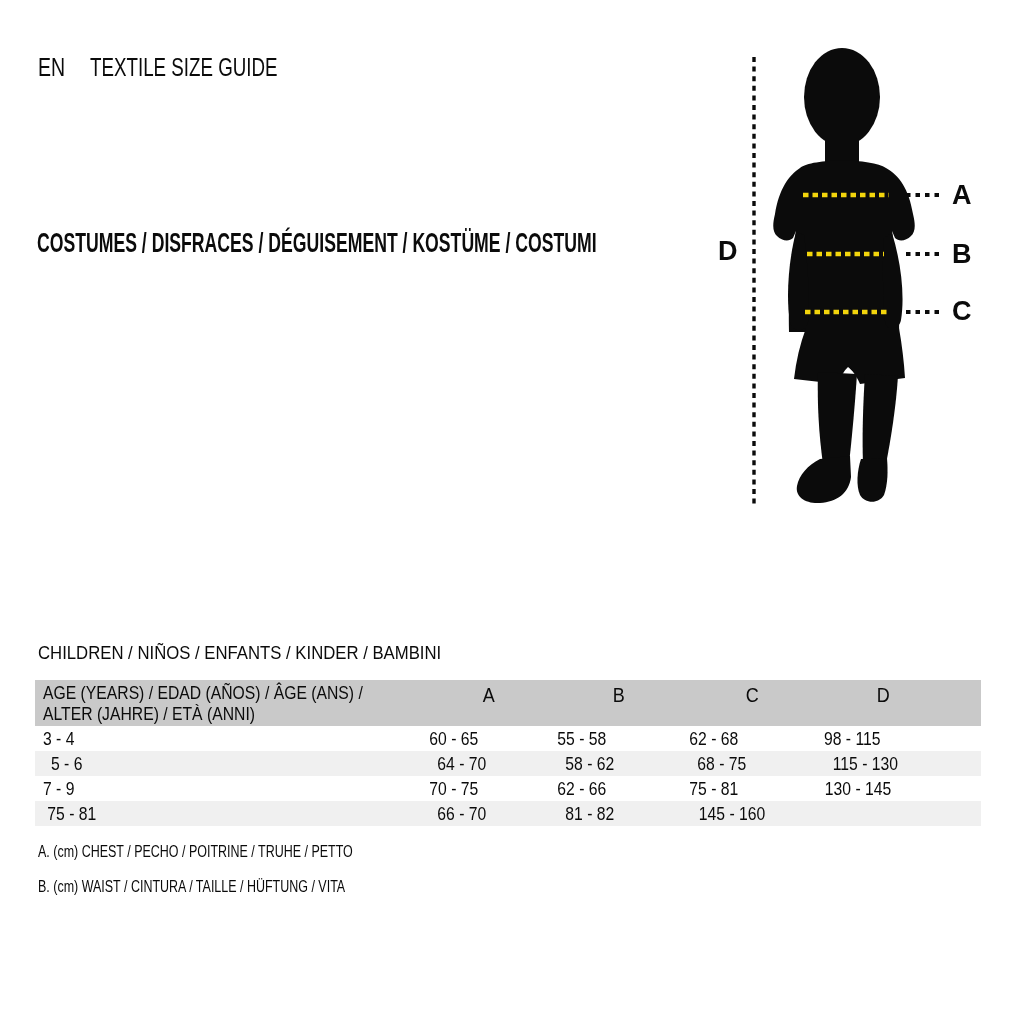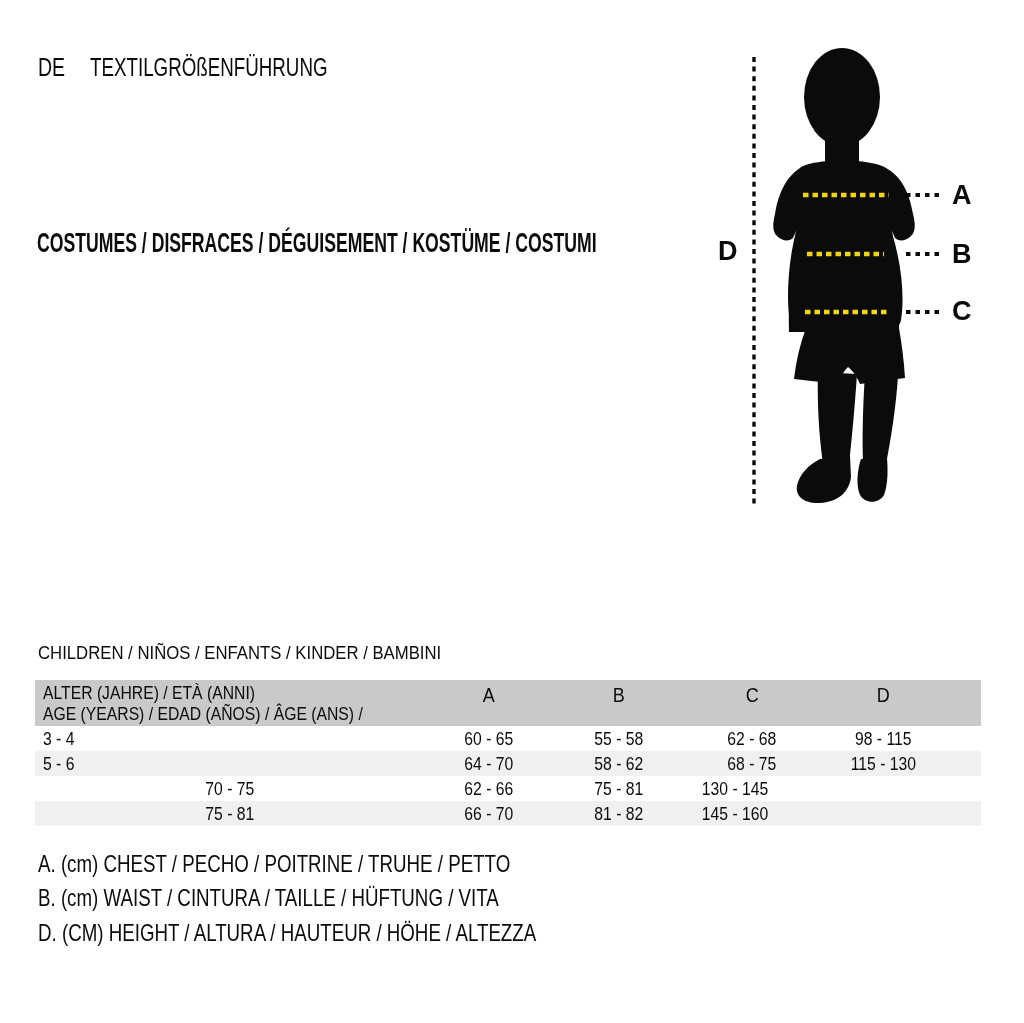--- a/index.html
+++ b/index.html
@@ -35,41 +35,41 @@
   
   .tbl-heading{position:absolute;left:38px;top:643px;font-size:19px;line-height:20px;transform:scaleX(0.88);}
   .size-table{position:absolute;left:35px;top:680px;width:946px;}
   .tgrid{display:grid;grid-template-columns:390px 128px 132px 134px 162px;}
   .thead{background:var(--header-bg);height:46px;align-items:start;}
   .thead .age-head{padding:3px 0 0 8px;font-size:18.5px;line-height:20.5px;}
   .thead .age-head .cond{transform:scaleX(0.85);}
   .col-letter{padding-top:4px;text-align:center;font-size:20px;}
   .col-letter .cond{transform-origin:center;transform:scaleX(0.9);}
   .trow{height:25px;align-items:center;font-size:18.5px;}
-  .trow.alt{background:var(--alt-bg);}
+  .trow.alt{background:var(--alt-bg);padding-left:8px;}
   .age-cell{padding-left:8px;}
   .age-cell .cond{transform:scaleX(0.85);}
-  .val-cell{text-align:center;}
+  .val-cell{text-align:left;}
   .val-cell .cond{transform-origin:center;transform:scaleX(0.85);}
   .col-d{padding-right:34px;}
 
   
   .legend{position:absolute;left:38px;top:843px;}
-  .legend-line{height:34.5px;display:flex;align-items:flex-end;font-size:24px;}
+  .legend-line{height:34.5px;display:flex;align-items:flex-start;font-size:16px;}
   .legend-line .cond{transform:scaleX(0.78);}
 </style>
 </head>
 <body>
 
 <div class="canvas">
 
   <section class="langs">
     <div class="lang-row">
-      <span class="lang-code cond">DE</span>
-      <span class="lang-label cond">TEXTILGRÖßENFÜHRUNG</span>
+      <span class="lang-code cond">EN</span>
+      <span class="lang-label cond">TEXTILE SIZE GUIDE</span>
     </div>
   </section>
 
   <div class="costumes cond">COSTUMES / DISFRACES / DÉGUISEMENT / KOSTÜME / COSTUMI</div>
 
   <svg class="fig-svg" width="1024" height="1023" viewBox="0 0 1024 1023" aria-hidden="true">
 
     <line class="dot-black" x1="754" y1="57" x2="754" y2="508" stroke-width="3.4" stroke-dasharray="5 4.6"></line>
 
     <g class="sil">
@@ -98,22 +98,22 @@
   <div class="measure-label" style="left:952px;top:182px;">A</div>
   <div class="measure-label" style="left:952px;top:241px;">B</div>
   <div class="measure-label" style="left:952px;top:298px;">C</div>
   <div class="measure-label" style="left:718px;top:238px;">D</div>
 
   <div class="tbl-heading cond">CHILDREN / NIÑOS / ENFANTS / KINDER / BAMBINI</div>
 
   <div class="size-table">
     <div class="tgrid thead">
       <div class="age-head">
+        <div><span class="cond">AGE (YEARS) / EDAD (AÑOS) / ÂGE (ANS) /</span></div>
         <div><span class="cond">ALTER (JAHRE) / ETÀ (ANNI)</span></div>
-        <div><span class="cond">AGE (YEARS) / EDAD (AÑOS) / ÂGE (ANS) /</span></div>
       </div>
       <div class="col-letter"><span class="cond">A</span></div>
       <div class="col-letter"><span class="cond">B</span></div>
       <div class="col-letter"><span class="cond">C</span></div>
       <div class="col-letter col-d"><span class="cond">D</span></div>
     </div>
 
     <div class="tgrid trow">
       <div class="age-cell"><span class="cond">3 - 4</span></div>
       <div class="val-cell"><span class="cond">60 - 65</span></div>
@@ -122,38 +122,36 @@
       <div class="val-cell col-d"><span class="cond">98 - 115</span></div>
     </div>
     <div class="tgrid trow alt">
       <div class="age-cell"><span class="cond">5 - 6</span></div>
       <div class="val-cell"><span class="cond">64 - 70</span></div>
       <div class="val-cell"><span class="cond">58 - 62</span></div>
       <div class="val-cell"><span class="cond">68 - 75</span></div>
       <div class="val-cell col-d"><span class="cond">115 - 130</span></div>
     </div>
     <div class="tgrid trow">
+      <div class="age-cell"><span class="cond">7 - 9</span></div>
       <div class="val-cell"><span class="cond">70 - 75</span></div>
       <div class="val-cell"><span class="cond">62 - 66</span></div>
       <div class="val-cell"><span class="cond">75 - 81</span></div>
       <div class="val-cell col-d"><span class="cond">130 - 145</span></div>
     </div>
     <div class="tgrid trow alt">
       <div class="val-cell"><span class="cond">75 - 81</span></div>
       <div class="val-cell"><span class="cond">66 - 70</span></div>
       <div class="val-cell"><span class="cond">81 - 82</span></div>
       <div class="val-cell col-d"><span class="cond">145 - 160</span></div>
     </div>
   </div>
 
   <div class="legend">
     <div class="legend-line">
         <span class="cond">A. (cm) CHEST / PECHO / POITRINE / TRUHE / PETTO</span>
       </div>
     <div class="legend-line">
         <span class="cond">B. (cm) WAIST / CINTURA / TAILLE / HÜFTUNG / VITA</span>
       </div>
-    <div class="legend-line">
-        <span class="cond">D. (CM) HEIGHT / ALTURA / HAUTEUR / HÖHE / ALTEZZA</span>
-      </div>
   </div>
 
 </div>
 
 </body></html>

